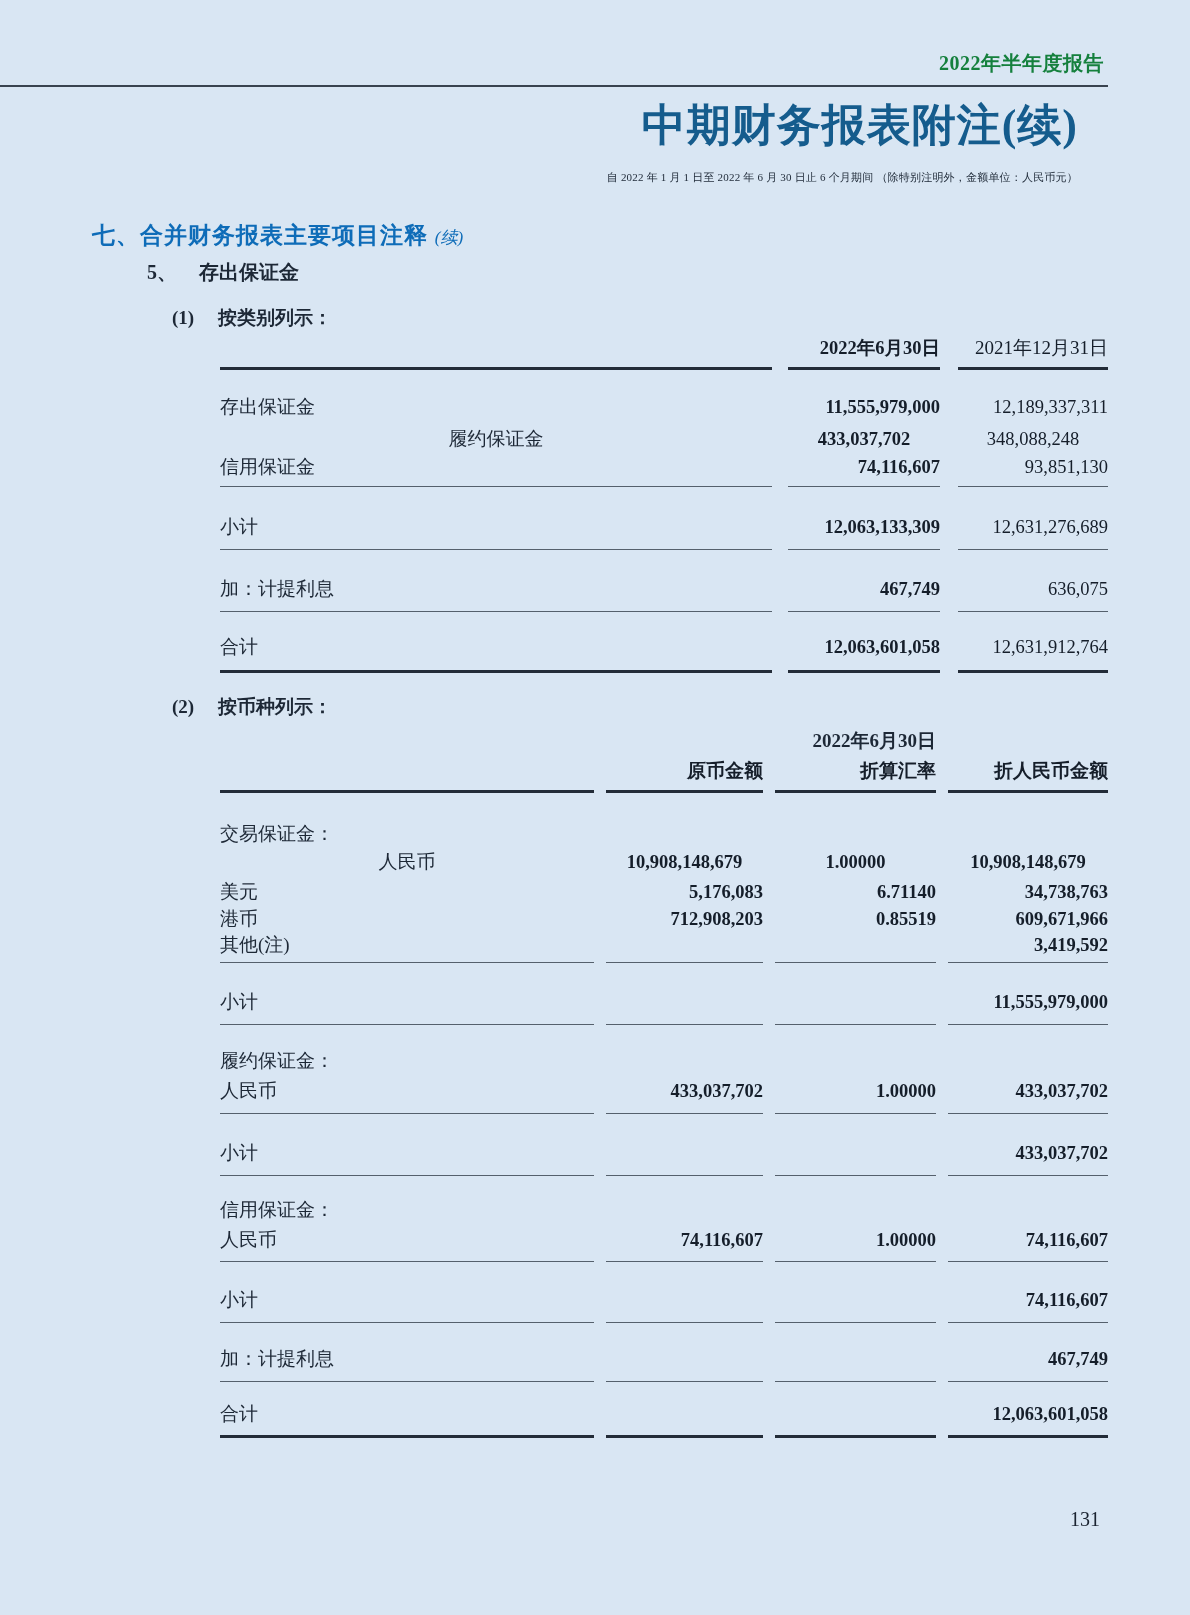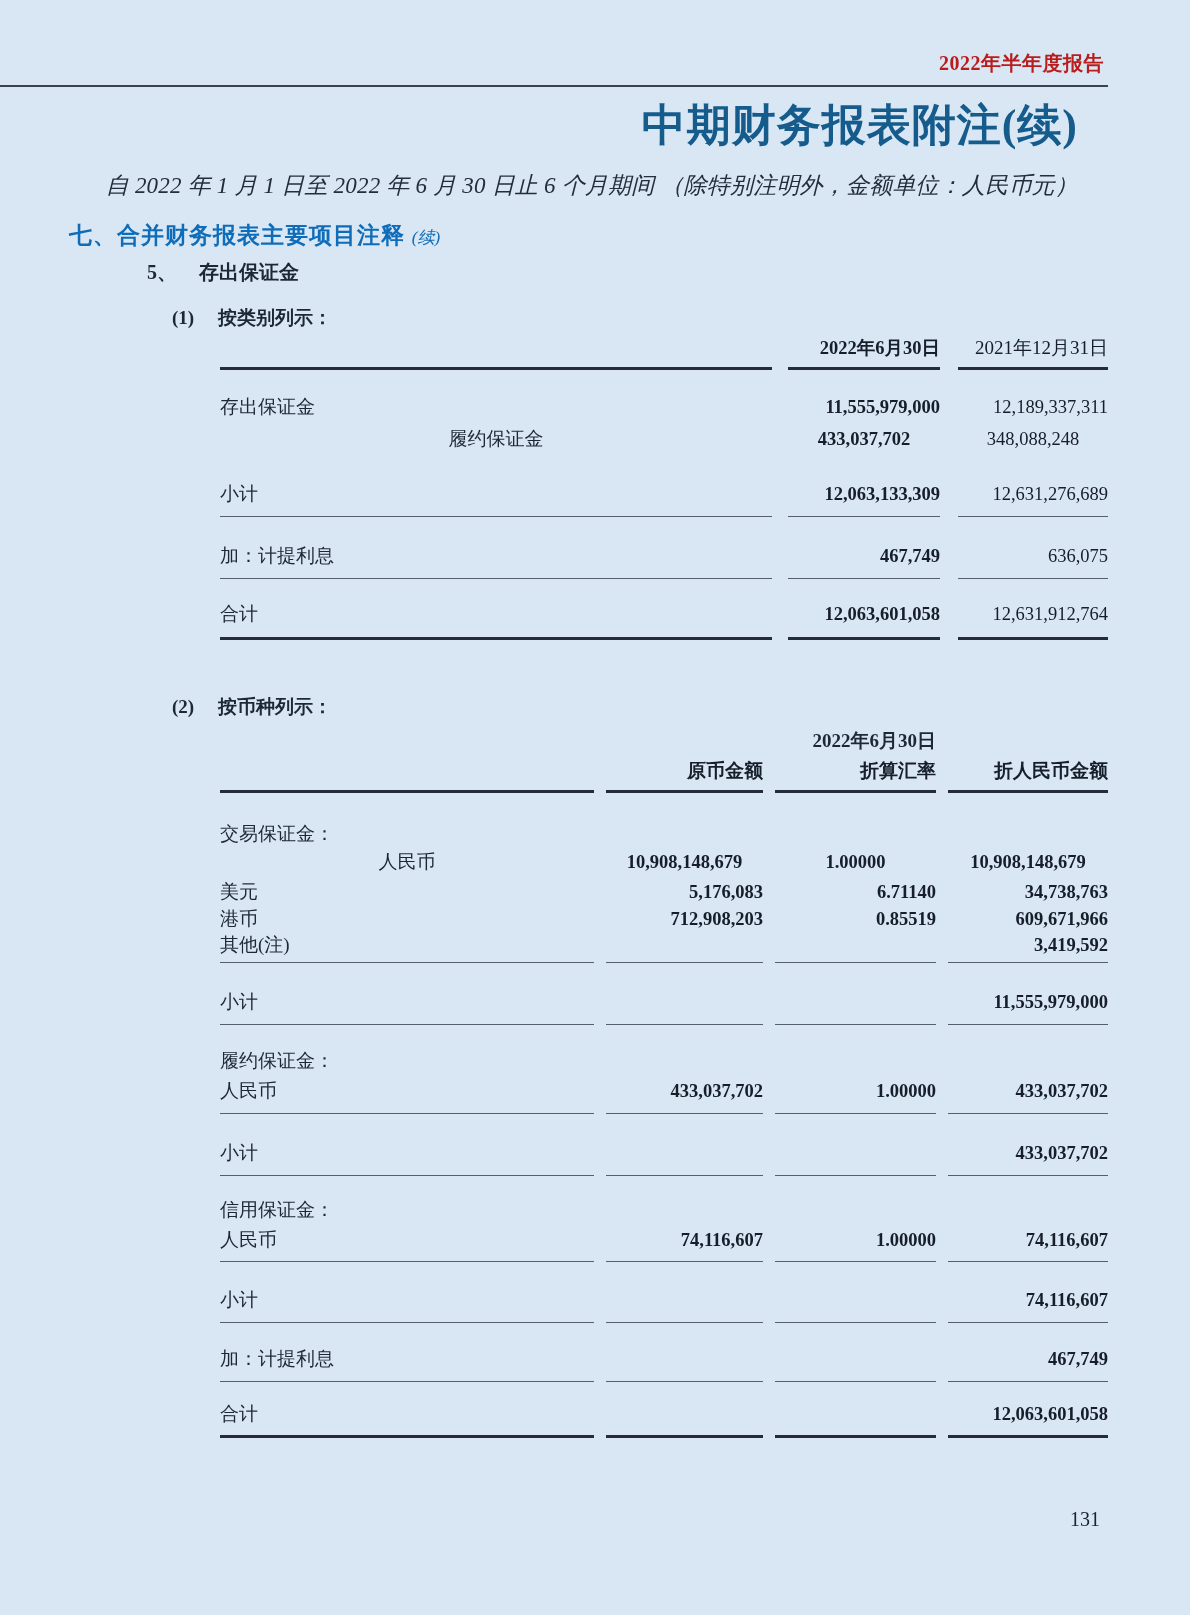--- a/index.html
+++ b/index.html
@@ -19,38 +19,38 @@
     background:var(--bg);
     font-family:"Liberation Serif","DejaVu Serif",serif;
     color:var(--ink);
     overflow:hidden;
     margin:0 auto;
   }
   .abs{position:absolute;}
 
   .report-label{
     top:50px;right:86px;
-    font-size:20px;font-weight:bold;color:#b91c1c;
+    font-size:20px;font-weight:bold;color:#15803d;
     letter-spacing:.5px;
   }
   .header-rule{
     top:85px;left:0;width:1108px;height:2px;background:#39434f;
   }
   .doc-title{
     top:96px;right:112px;
     font-size:44px;font-weight:bold;color:var(--title-blue);
     letter-spacing:1px;white-space:nowrap;
   }
   .doc-subtitle{
     top:170px;right:112px;
-    font-size:23px;font-style:italic;color:#232e3c;
+    font-size:11px;color:#232e3c;
     white-space:nowrap;letter-spacing:.2px;
   }
   .section-heading{
-    top:220px;left:69px;
+    top:220px;left:92px;
     font-size:23px;font-weight:bold;color:var(--section-blue);
     white-space:nowrap;letter-spacing:1px;
   }
   .section-suffix{
     font-size:17px;font-style:italic;font-weight:normal;letter-spacing:0;
   }
   .item-5{top:259px;left:127px;font-size:20px;font-weight:bold;white-space:nowrap;margin-left:20px;}
   .item-5 .gap{display:inline-block;width:22px;}
   .subsec{font-size:19px;font-weight:bold;white-space:nowrap;}
   .subsec .num{display:inline-block;width:46px;}
@@ -135,20 +135,27 @@
           <td class="g"></td>
       <td class="c num">12,189,337,311</td>
     </tr>
     <tr class="pb2" style="height:28px">
       <td class="c lab">履约保证金</td>
           <td class="g"></td>
       <td class="c num b">433,037,702</td>
           <td class="g"></td>
       <td class="c num">348,088,248</td>
     </tr>
+    <tr class="bthin pb6" style="height:32px">
+      <td class="c lab">信用保证金</td>
+          <td class="g"></td>
+      <td class="c num b">74,116,607</td>
+          <td class="g"></td>
+      <td class="c num">93,851,130</td>
+    </tr>
     <tr class="bthin pb9" style="height:63px">
       <td class="c lab">小计</td>
           <td class="g"></td>
       <td class="c num b">12,063,133,309</td>
           <td class="g"></td>
       <td class="c num">12,631,276,689</td>
     </tr>
     <tr class="bthin pb9" style="height:62px">
       <td class="c lab">加：计提利息</td>
           <td class="g"></td>

